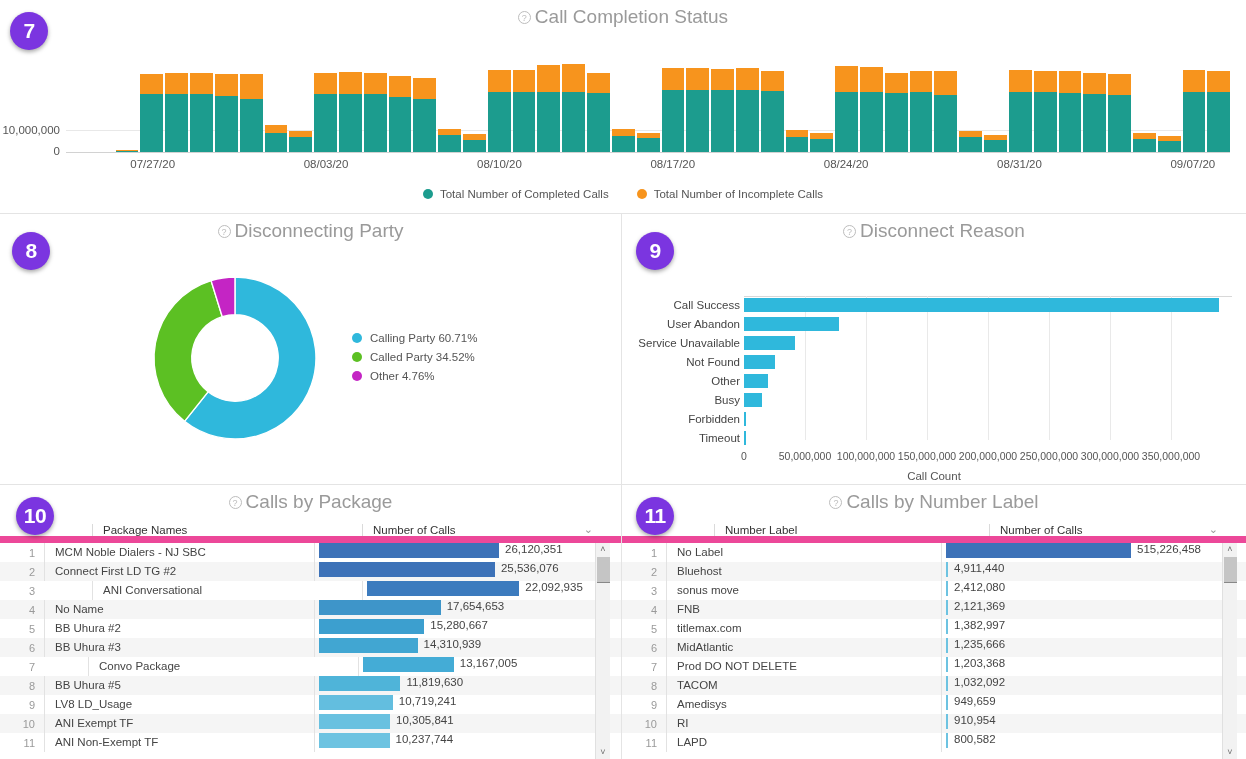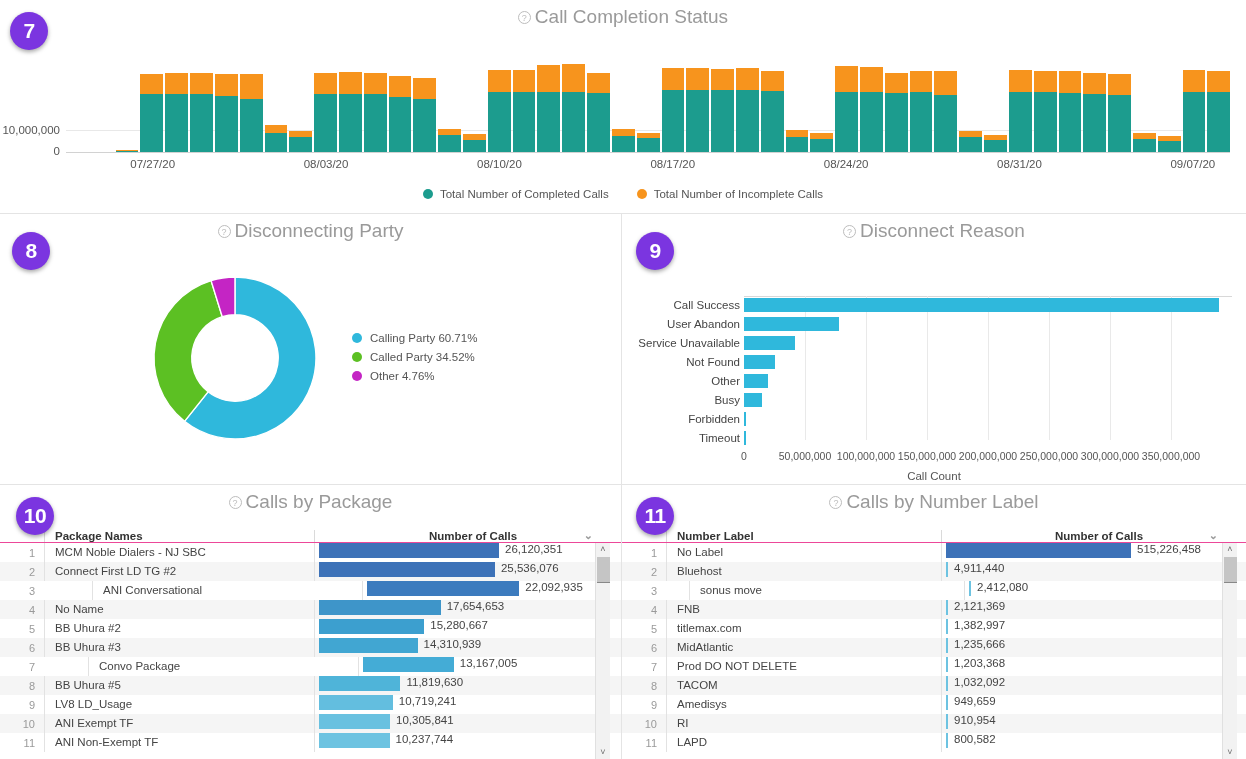--- a/index.html
+++ b/index.html
@@ -89,26 +89,26 @@
   .hbar { position: absolute; left: 122px; background: #2FB8DC; height: 14px; }
   .hgrid { position: absolute; top: 38px; height: 144px; width: 1px; background: #e9e9e9; }
   .hxticks { position: absolute; left: 0; top: 192px; width: 624px; height: 16px; }
   .hxtick { position: absolute; font-size: 10.5px; color: #555; transform: translateX(-50%); white-space: nowrap; }
   .hxtitle { position: absolute; top: 212px; width: 624px; text-align: center; font-size: 11.5px; color: #555; }
   .haxis { position: absolute; left: 122px; top: 38px; width: 488px; height: 1px; background: #d8d8d8; }
 
   
   .tbl { position: absolute; top: 36px; width: 100%; height: 238px; }
   .thead {
-    position: relative; height: 22px; border-bottom: 1px solid #ec4899;
-    display: flex; font-size: 11.5px; font-weight: bold; color: #333; align-items: flex-end;
+    position: relative; height: 22px; border-bottom: 7px solid #ec4899;
+    display: flex; font-size: 11.5px; font-weight: normal; color: #333; align-items: flex-end; padding-left: 48px;
   }
   .th-idx  { width: 44px; }
   .th-name { flex: 0 0 auto; padding-left: 10px; border-left: 1px solid #dadada; }
-  .th-val  { flex: 1 1 auto; padding-left: 10px; border-left: 1px solid #dadada; position: relative; text-align: center; }
+  .th-val  { flex: 1 1 auto; padding-left: 10px; border-left: 1px solid #dadada; position: relative; }
   .th-chev { position: absolute; right: 28px; bottom: 0px; color: #9a9a9a; font-size: 11px; }
   .tbody { position: relative; height: 216px; overflow: hidden; }
   .trow { display: flex; height: 19px; align-items: center; font-size: 11.5px; color: #444; }
   .trow.alt { background: #f5f5f5; }
   .c-idx { width: 44px; text-align: right; padding-right: 9px; color: #9a9a9a; font-size: 11px; }
   .c-name { padding-left: 10px; border-left: 1px solid #e2e2e2; height: 19px; line-height: 19px;
             overflow: hidden; white-space: nowrap; }
   .c-val { flex: 1 1 auto; border-left: 1px solid #e2e2e2; height: 19px; position: relative;
            display: flex; align-items: flex-start; padding-left: 4px; }
   .vbar { height: 15px; display: block; }
@@ -579,21 +579,21 @@
             <div class="trow alt">
               <div class="c-idx">2</div>
               <div class="c-name" style="width: 275px;">Bluehost</div>
               <div class="c-val">
                 <span class="vbar" style="width: 2px; background: rgb(109, 195, 225);"></span>
                 <span class="vtxt">4,911,440</span>
               </div>
             </div>
             <div class="trow">
               <div class="c-idx">3</div>
-              <div class="c-name" style="width: 275px; margin-left: 23px;">sonus move</div>
+              <div class="c-name" style="width: 275px;">sonus move</div>
               <div class="c-val">
                 <span class="vbar" style="width: 2px; background: rgb(109, 195, 225);"></span>
                 <span class="vtxt">2,412,080</span>
               </div>
             </div>
             <div class="trow alt">
               <div class="c-idx">4</div>
               <div class="c-name" style="width: 275px;">FNB</div>
               <div class="c-val">
                 <span class="vbar" style="width: 2px; background: rgb(109, 195, 225);"></span>

